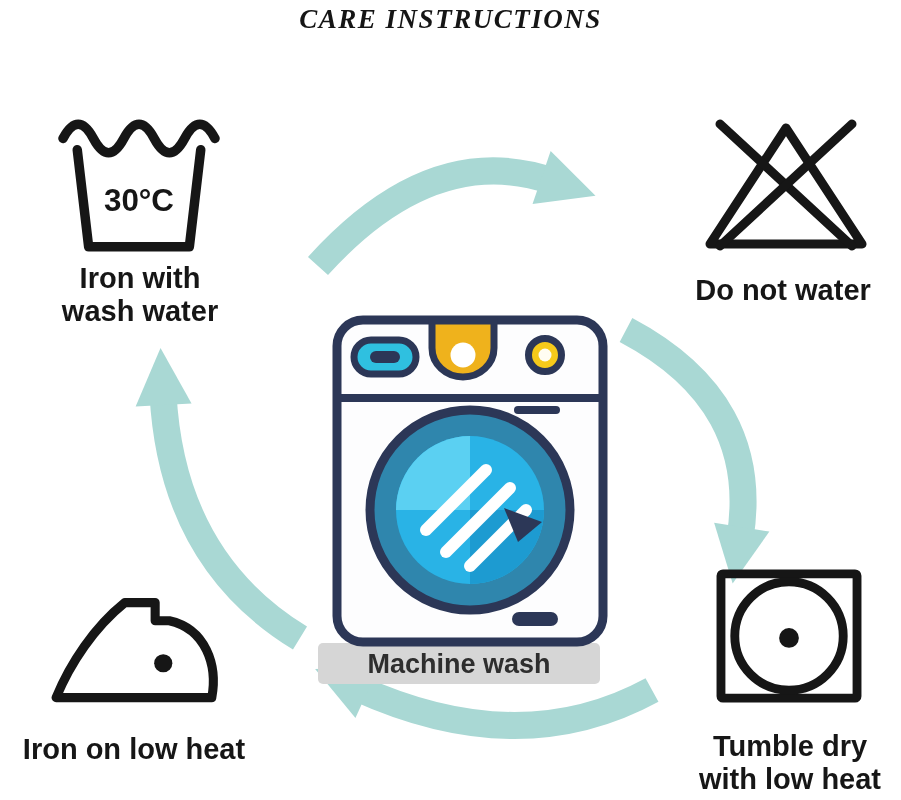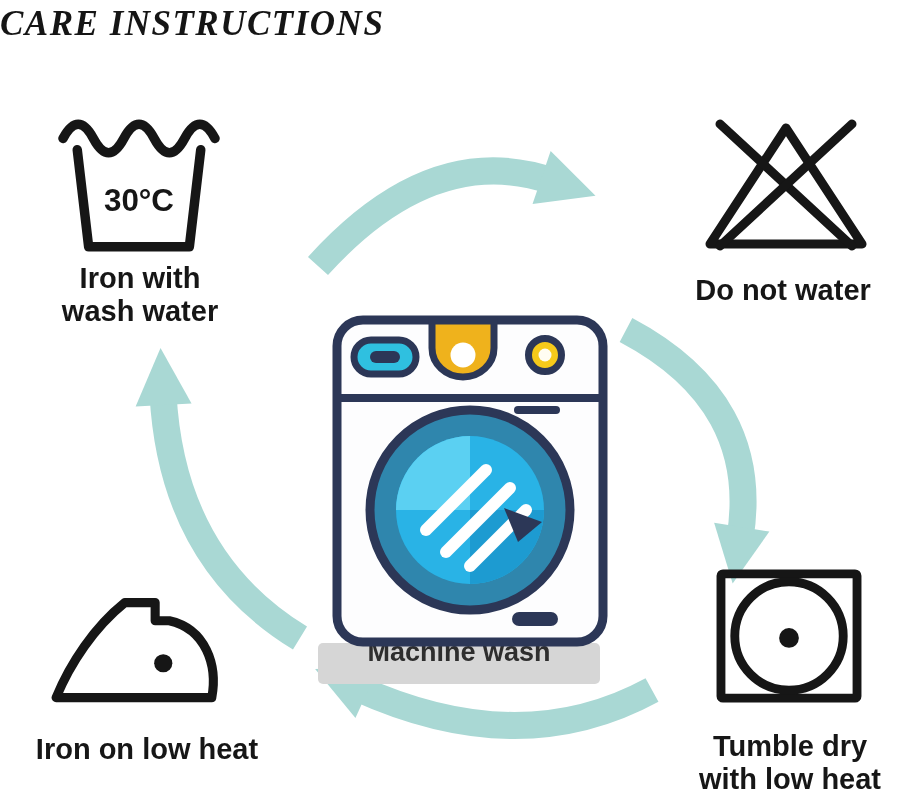--- a/index.html
+++ b/index.html
@@ -3,23 +3,23 @@
 <meta charset="utf-8">
 <style>
   html,body { margin:0; padding:0; background:#ffffff; }
   .canvas {
     position:relative; width:901px; height:800px; background:#fff;
     overflow:hidden; font-family:"Liberation Sans", sans-serif;
   }
   .abs { position:absolute; }
 
   .page-title {
-    top:4px; left:0; right:0; text-align:left;
+    top:4px; left:0; right:0; text-align:center;
     font-family:"Liberation Serif", serif; font-style:italic; font-weight:700;
-    font-size:35px; letter-spacing:1.5px; color:#151515; z-index:4;
+    font-size:27px; letter-spacing:1.5px; color:#151515; z-index:4;
   }
 
   .arrows { top:0; left:0; width:901px; height:800px; z-index:1; }
   .arrow { stroke: var(--arrow,#a9d8d4); stroke-width:27; fill:none; }
   .arrow-fill { fill: var(--arrow,#a9d8d4); }
 
   .icon { z-index:4; }
   .sym { stroke: var(--ink,#161616); fill:none; stroke-linejoin:round; stroke-linecap:round; }
   .sym-10 { stroke-width:10; }
   .sym-9  { stroke-width:9; }
@@ -34,21 +34,21 @@
     text-align:center; z-index:4;
   }
   .label span { display:block; }
 
   .machine-bar {
     left:318px; top:643px; width:282px; height:41px;
     background: var(--bar_bg,#d6d6d6); border-radius:5px; z-index:2;
     display:flex; align-items:flex-end; justify-content:center;
   }
   .machine-bar span {
-    font-size:27px; font-weight:600; color:#2e2e2e; padding-bottom:16px;
+    font-size:27px; font-weight:600; color:#2e2e2e; padding-bottom:4px;
   }
 
   .machine { left:330px; top:314px; width:280px; height:338px; z-index:3; }
   .mc-body { fill:#fdfdfe; stroke:var(--outline,#2c3757); stroke-width:9; }
   .mc-line { stroke:var(--outline,#2c3757); stroke-width:8; }
   .mc-pill { fill:var(--teal,#2fc0e0); stroke:var(--outline,#2c3757); stroke-width:7; }
   .mc-pill-inner { fill:var(--outline,#2c3757); }
   .mc-cup { fill:var(--gold,#efb21c); stroke:var(--outline,#2c3757); stroke-width:7; }
   .mc-knob { fill:var(--yellow,#f6ca1a); stroke:var(--outline,#2c3757); stroke-width:7; }
   .mc-door { fill:var(--blue_deep,#2f86ad); stroke:var(--outline,#2c3757); stroke-width:9; }
@@ -93,21 +93,21 @@
     <line class="sym sym-9" x1="154" y1="6" x2="22" y2="128"></line>
   </svg>
   <div class="abs label" style="left:664px; top:274px; width:238px;">
     <span>Do not water</span>
   </div>
 
   <svg class="abs icon" style="left:50px; top:570px; width:182px; height:142px;" viewBox="0 0 180 140">
     <path class="sym sym-9" d="M6,126 L160,126 C166,94 154,58 118,50 L104,50 L104,32 L74,32 C44,56 20,92 6,126 Z"></path>
     <circle class="sym-dot" cx="112" cy="92" r="9"></circle>
   </svg>
-  <div class="abs label" style="left:0px; top:733px; width:268px;padding-left:13px;">
+  <div class="abs label" style="left:0px; top:733px; width:268px;">
     <span>Iron on low heat</span>
   </div>
 
   <svg class="abs icon" style="left:712px; top:566px; width:154px; height:140px;" viewBox="0 0 154 142">
     <rect class="sym sym-9" x="8" y="8" width="138" height="126" rx="2"></rect>
     <circle class="sym sym-9" cx="77" cy="71" r="55"></circle>
     <circle class="sym-dot" cx="77" cy="73" r="10"></circle>
   </svg>
   <div class="abs label" style="left:668px; top:730px; width:244px;">
     <span>Tumble dry</span>

